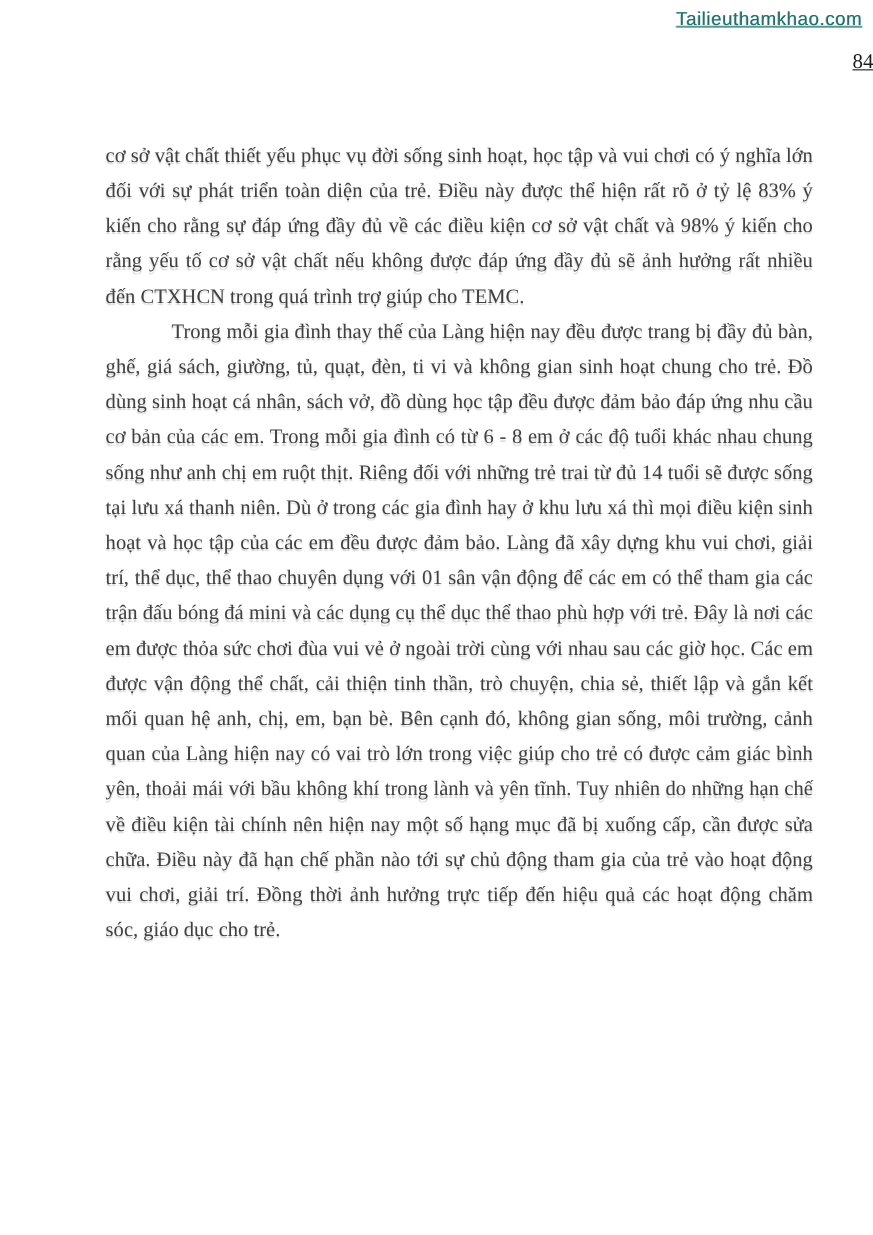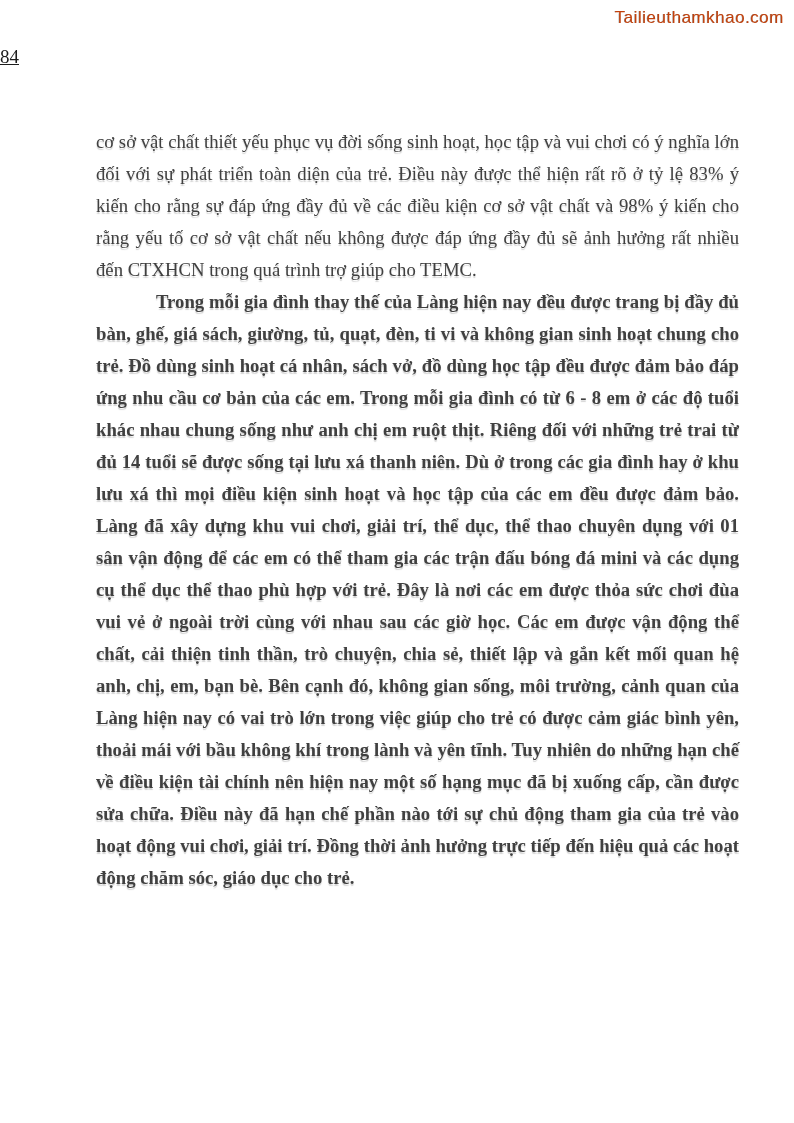--- a/index.html
+++ b/index.html
@@ -16,47 +16,48 @@
     height: 1123px;
     background: #ffffff;
   }
   .watermark {
     position: absolute;
     top: 8px;
     right: 10px;
     font-family: "Liberation Sans", "DejaVu Sans", sans-serif;
     font-size: 17px;
     letter-spacing: 0.5px;
-    color: #c2410c;
+    color: #0f766e;
     text-shadow: 1px 1px 0 #ffffff, -0.5px -0.5px 0 #9a9a9a;
     user-select: none;
+    text-decoration: underline;
   }
   .page-number {
     position: absolute;
     top: 46px;
     left: 0;
     width: 100%;
-    text-align: left;
+    text-align: right;
     font-size: 19px;
     color: #1c1c1c;
     text-decoration: underline;
   }
   .content {
     position: absolute;
     top: 126px;
     left: 96px;
     width: 643px;
     font-size: 18.7px;
     line-height: 32px;
     color: #404040;
     text-align: justify;
     text-shadow: 0 2px 1px rgba(60, 60, 60, 0.22);
   }
   .content p { margin: 0; }
-  .content p.indent { text-indent: 60px; font-weight: bold; }
+  .content p.indent { text-indent: 60px; }
 </style>
 </head>
 <body>
 
 <div class="page">
   <div class="watermark">Tailieuthamkhao.com</div>
   <div class="page-number">84</div>
   <div class="content" id="paragraph-container">
       <p>cơ sở vật chất thiết yếu phục vụ đời sống sinh hoạt, học tập và vui chơi có ý nghĩa lớn đối với sự phát triển toàn diện của trẻ. Điều này được thể hiện rất rõ ở tỷ lệ 83% ý kiến cho rằng sự đáp ứng đầy đủ về các điều kiện cơ sở vật chất và 98% ý kiến cho rằng yếu tố cơ sở vật chất nếu không được đáp ứng đầy đủ sẽ ảnh hưởng rất nhiều đến CTXHCN trong quá trình trợ giúp cho TEMC.</p>
       <p class="indent">Trong mỗi gia đình thay thế của Làng hiện nay đều được trang bị đầy đủ bàn, ghế, giá sách, giường, tủ, quạt, đèn, ti vi và không gian sinh hoạt chung cho trẻ. Đồ dùng sinh hoạt cá nhân, sách vở, đồ dùng học tập đều được đảm bảo đáp ứng nhu cầu cơ bản của các em. Trong mỗi gia đình có từ 6 - 8 em ở các độ tuổi khác nhau chung sống như anh chị em ruột thịt. Riêng đối với những trẻ trai từ đủ 14 tuổi sẽ được sống tại lưu xá thanh niên. Dù ở trong các gia đình hay ở khu lưu xá thì mọi điều kiện sinh hoạt và học tập của các em đều được đảm bảo. Làng đã xây dựng khu vui chơi, giải trí, thể dục, thể thao chuyên dụng với 01 sân vận động để các em có thể tham gia các trận đấu bóng đá mini và các dụng cụ thể dục thể thao phù hợp với trẻ. Đây là nơi các em được thỏa sức chơi đùa vui vẻ ở ngoài trời cùng với nhau sau các giờ học. Các em được vận động thể chất, cải thiện tinh thần, trò chuyện, chia sẻ, thiết lập và gắn kết mối quan hệ anh, chị, em, bạn bè. Bên cạnh đó, không gian sống, môi trường, cảnh quan của Làng hiện nay có vai trò lớn trong việc giúp cho trẻ có được cảm giác bình yên, thoải mái với bầu không khí trong lành và yên tĩnh. Tuy nhiên do những hạn chế về điều kiện tài chính nên hiện nay một số hạng mục đã bị xuống cấp, cần được sửa chữa. Điều này đã hạn chế phần nào tới sự chủ động tham gia của trẻ vào hoạt động vui chơi, giải trí. Đồng thời ảnh hưởng trực tiếp đến hiệu quả các hoạt động chăm sóc, giáo dục cho trẻ.</p>

